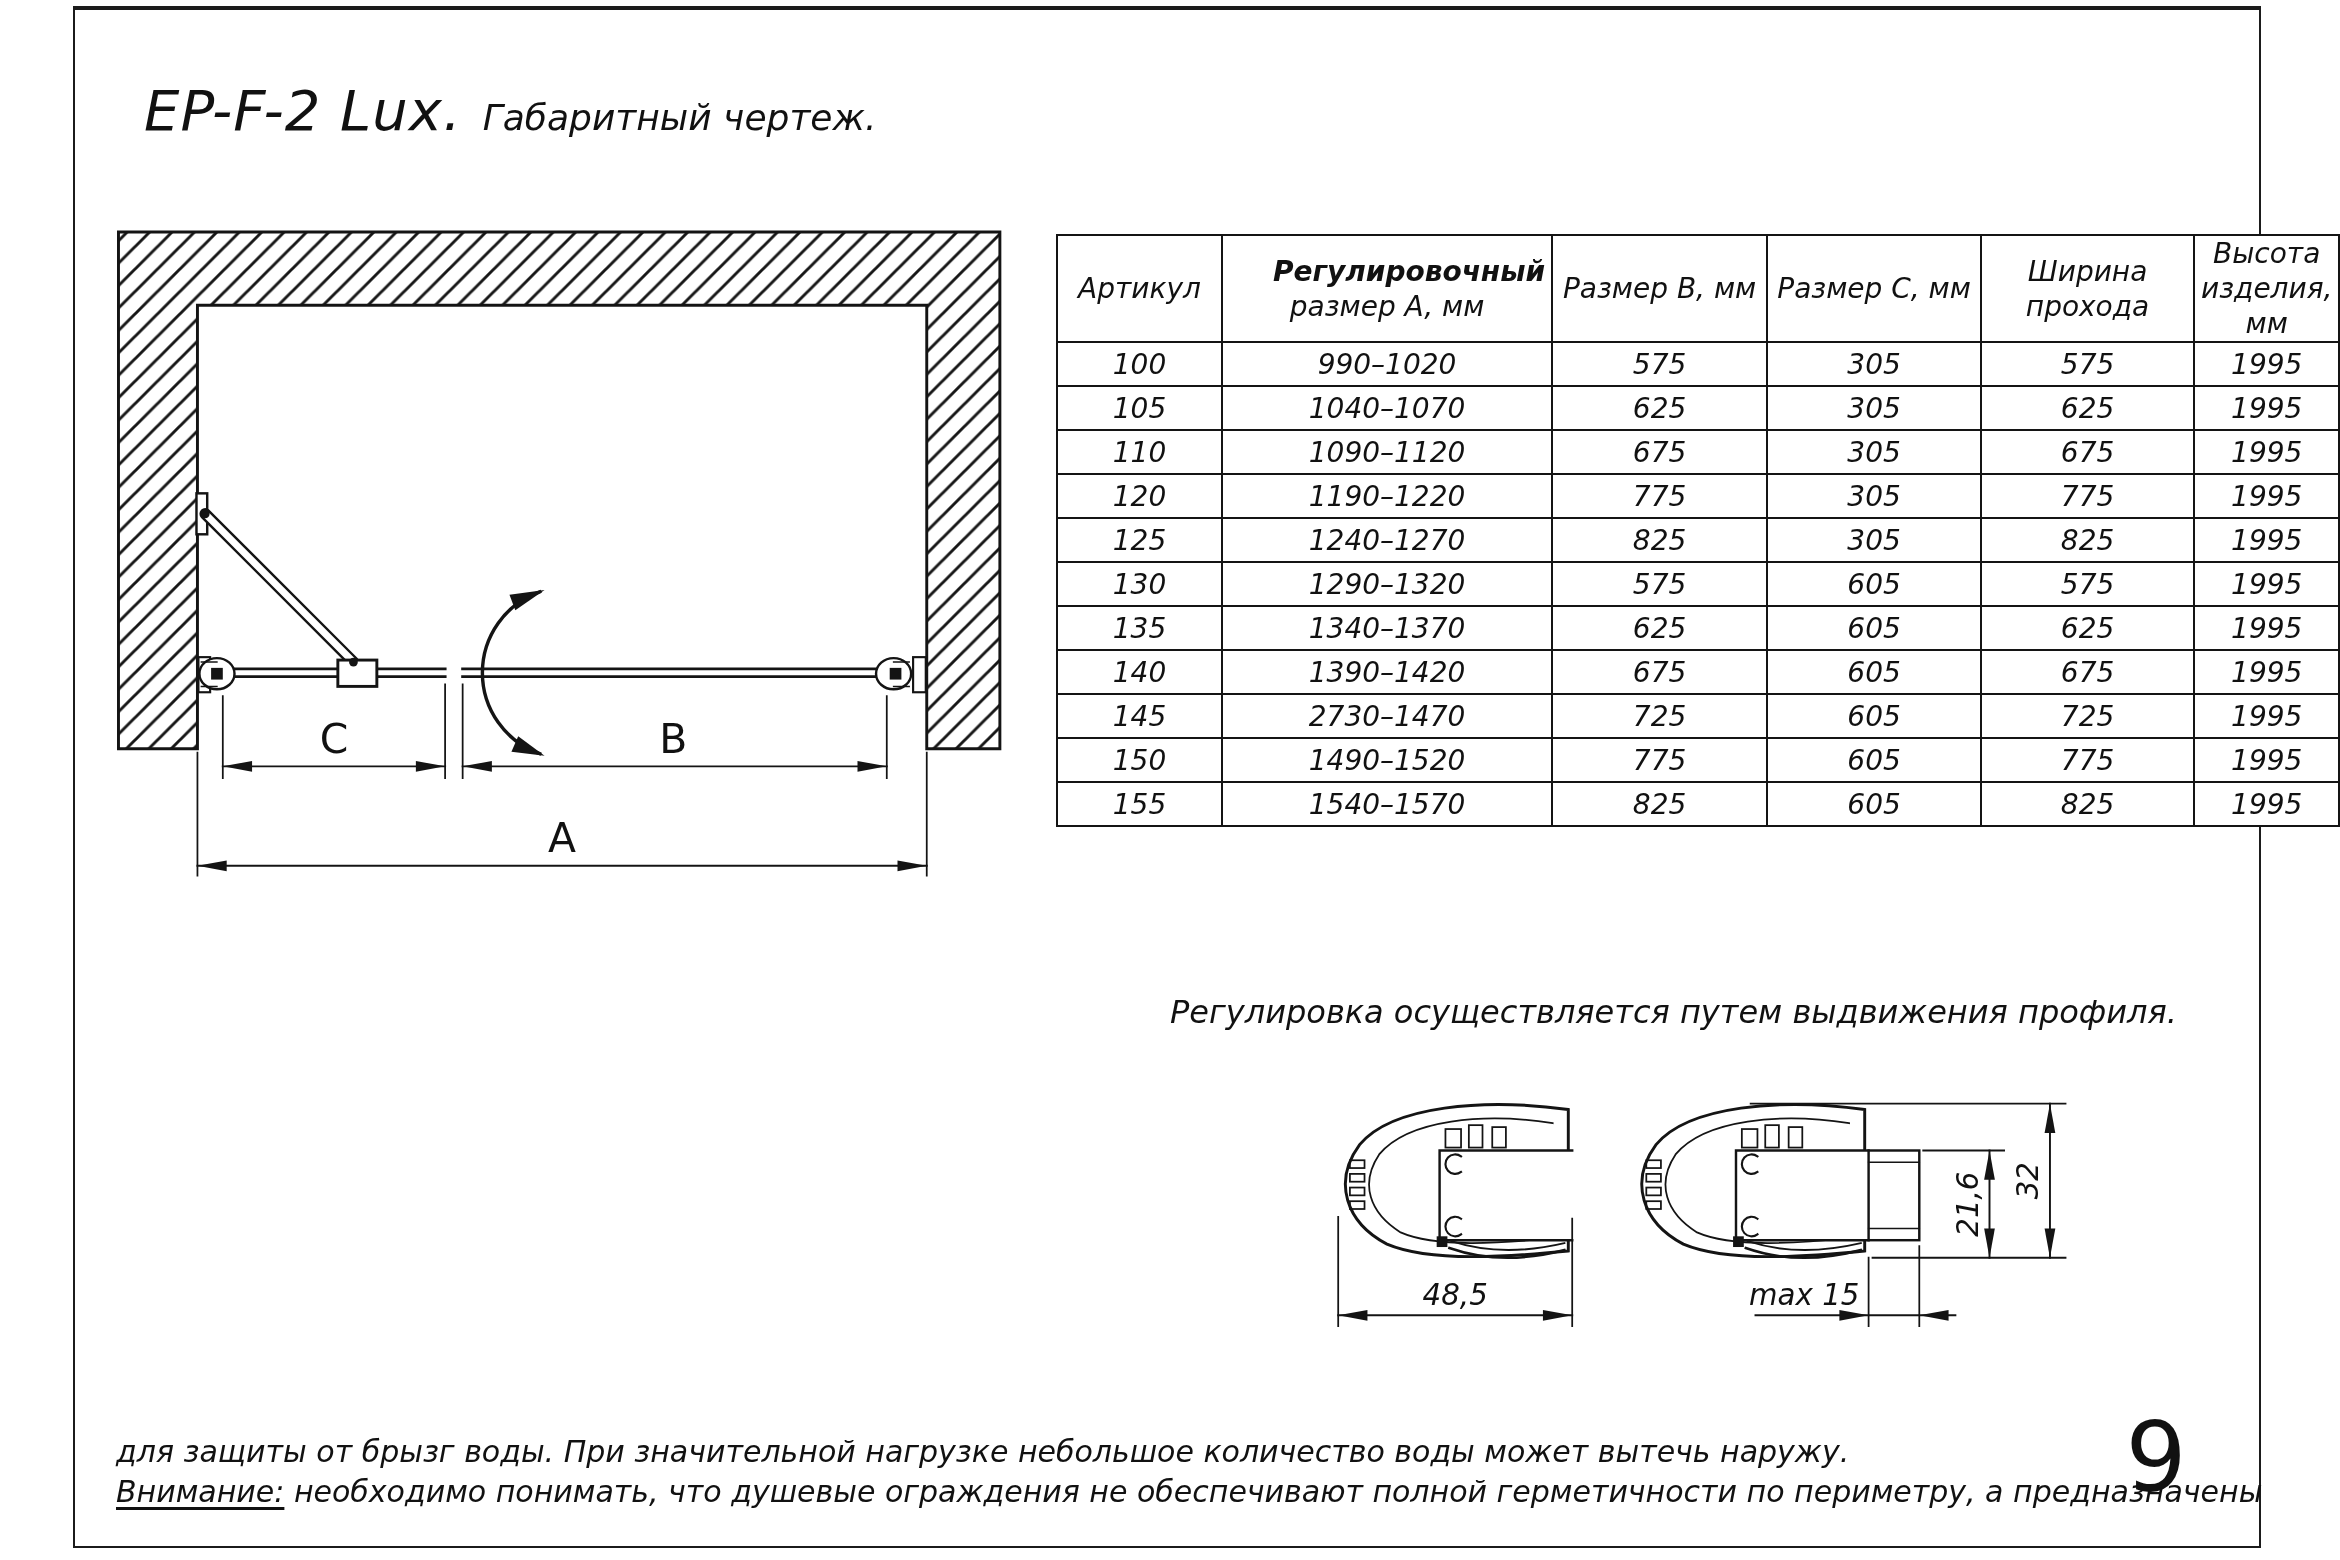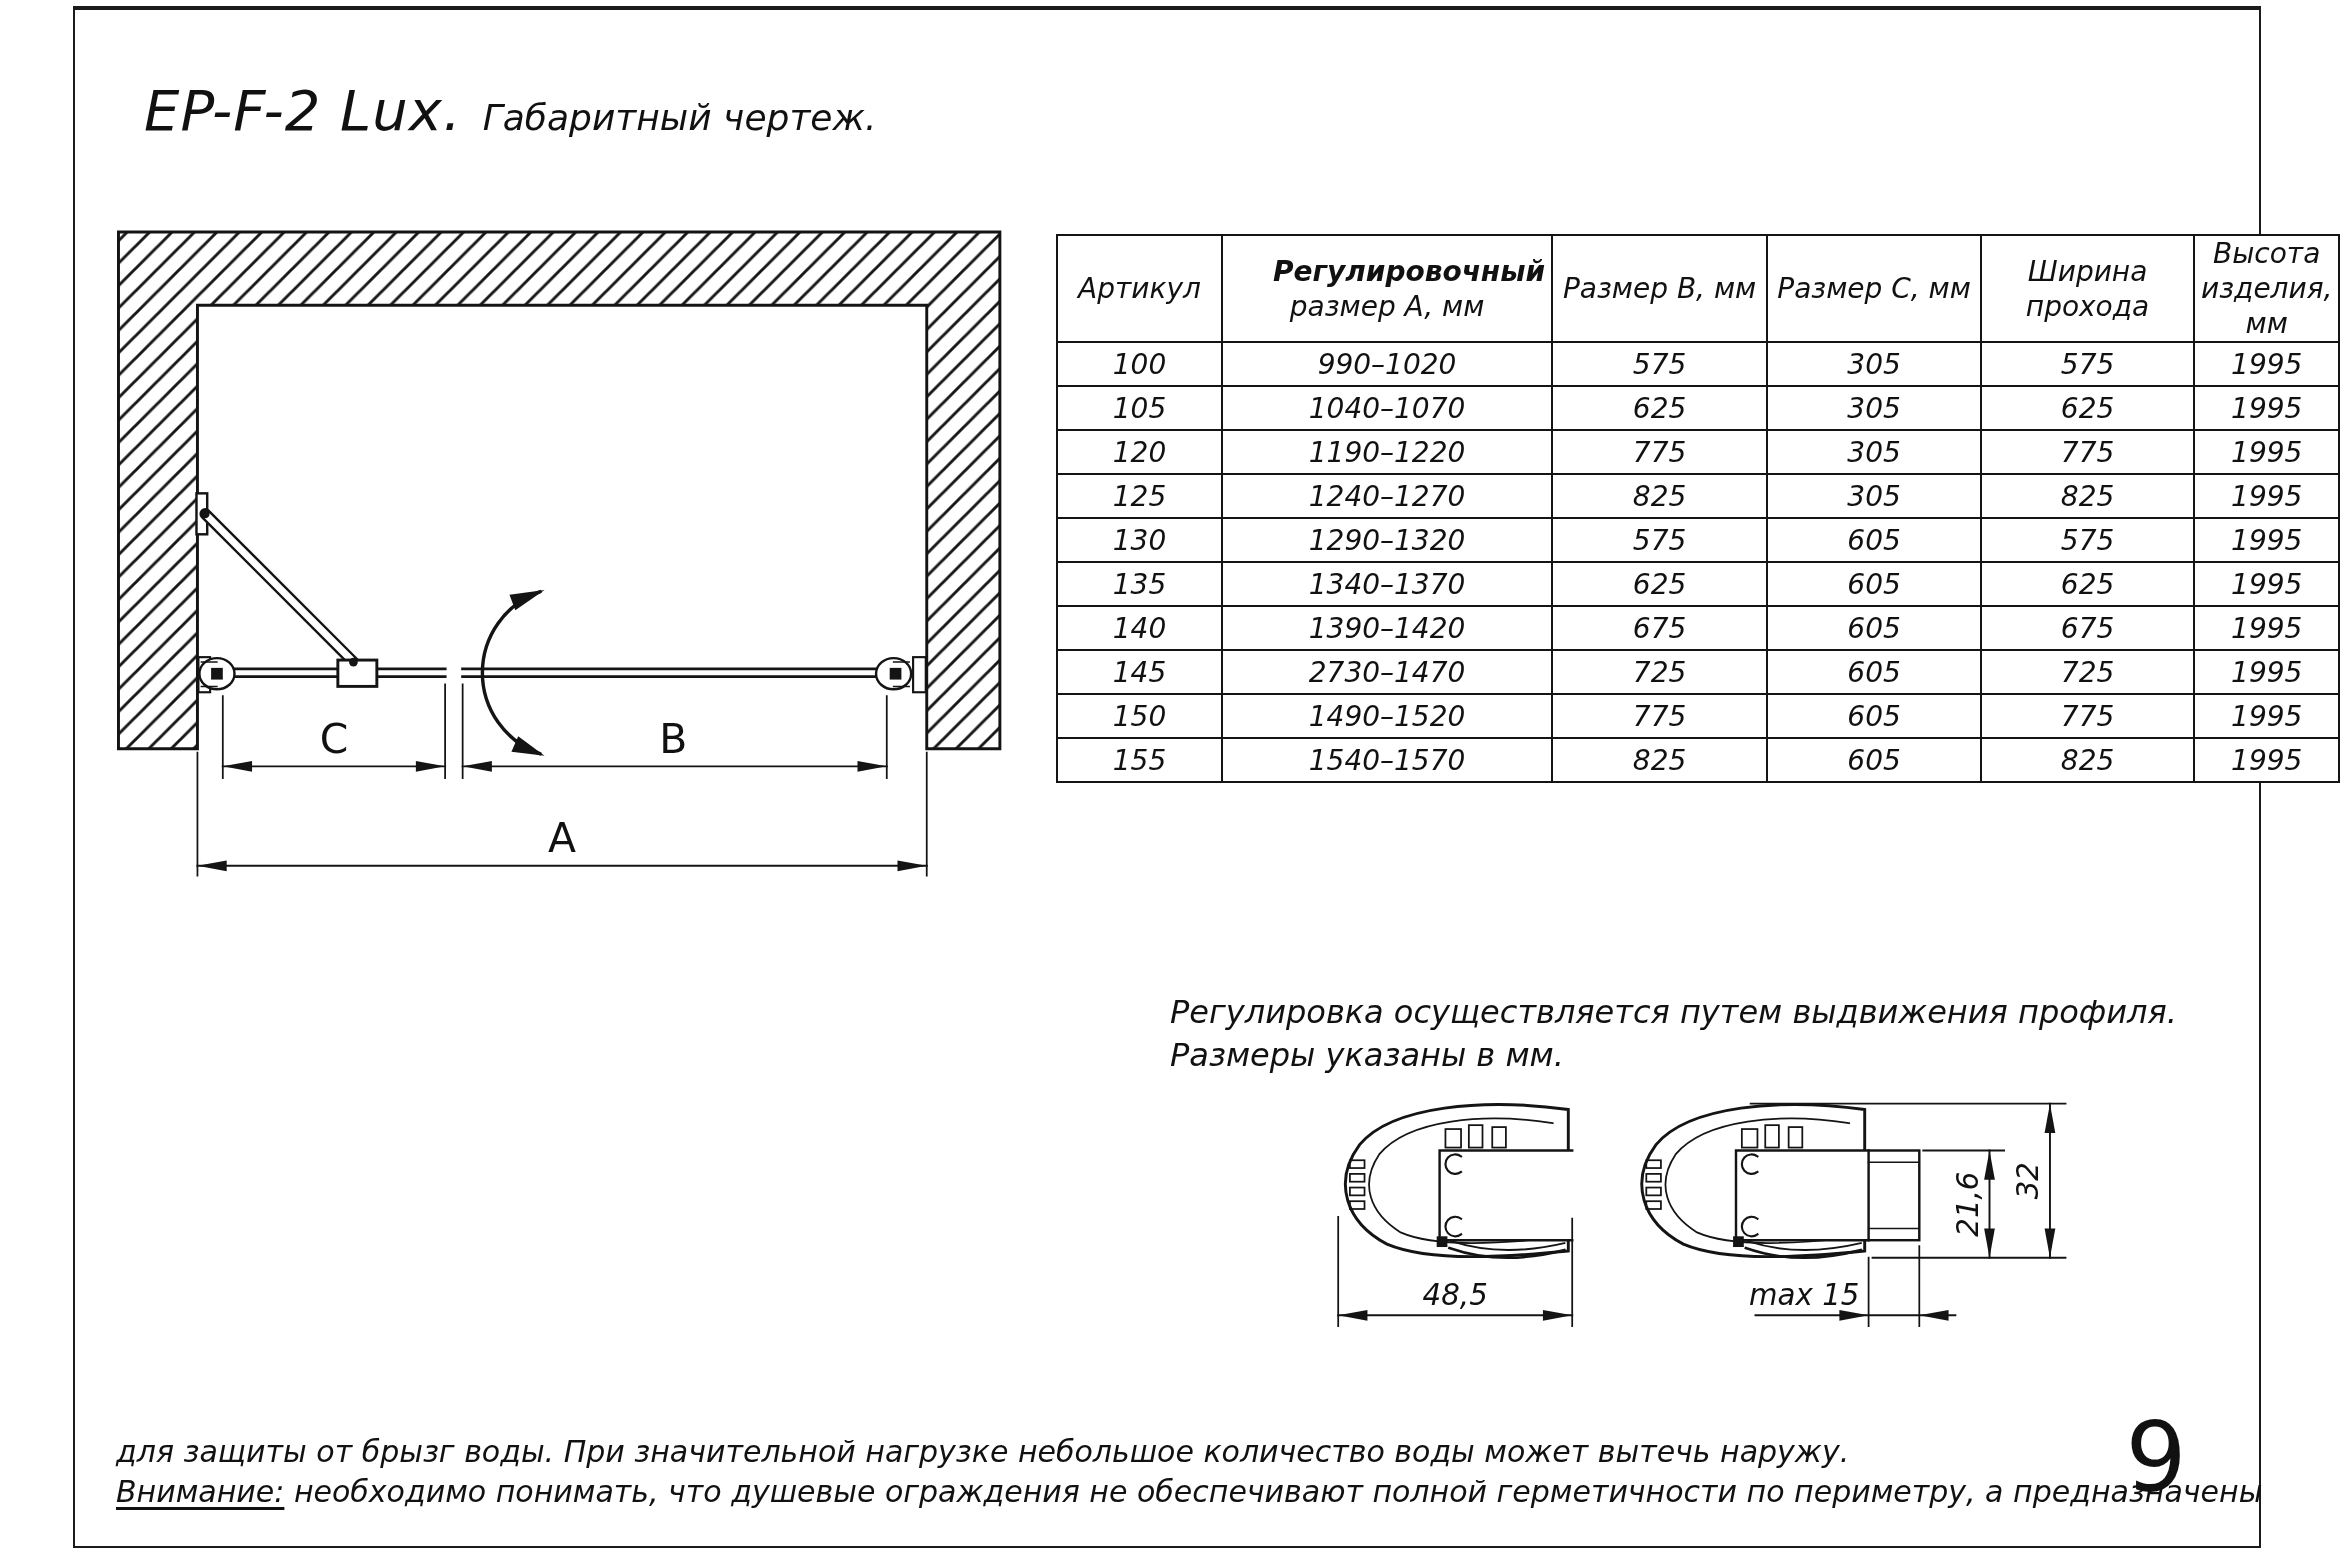--- a/index.html
+++ b/index.html
@@ -226,20 +226,28 @@
       </tr>
       <tr>
         <td>105</td>
         <td>1040–1070</td>
         <td>625</td>
         <td>305</td>
         <td>625</td>
         <td>1995</td>
       </tr>
       <tr>
+        <td>110</td>
+        <td>1090–1120</td>
+        <td>675</td>
+        <td>305</td>
+        <td>675</td>
+        <td>1995</td>
+      </tr>
+      <tr>
         <td>120</td>
         <td>1190–1220</td>
         <td>775</td>
         <td>305</td>
         <td>775</td>
         <td>1995</td>
       </tr>
       <tr>
         <td>125</td>
         <td>1240–1270</td>
@@ -294,21 +302,20 @@
         <td>825</td>
         <td>605</td>
         <td>825</td>
         <td>1995</td>
       </tr>
     </tbody>
 </table>
 
 <div class="notes cad">
   <div>Регулировка осуществляется путем выдвижения профиля.</div>
-  <div>Размеры указаны в мм.</div>
 </div>
 
 <div class="warning cad">
   <div>для защиты от брызг воды. При значительной нагрузке небольшое количество воды может вытечь наружу.</div>
   <div><span class="u">Внимание:</span><span> необходимо понимать, что душевые ограждения не обеспечивают полной герметичности по периметру, а предназначены</span></div>
 </div>
 
 <div class="pagenum">9</div>
 
 

